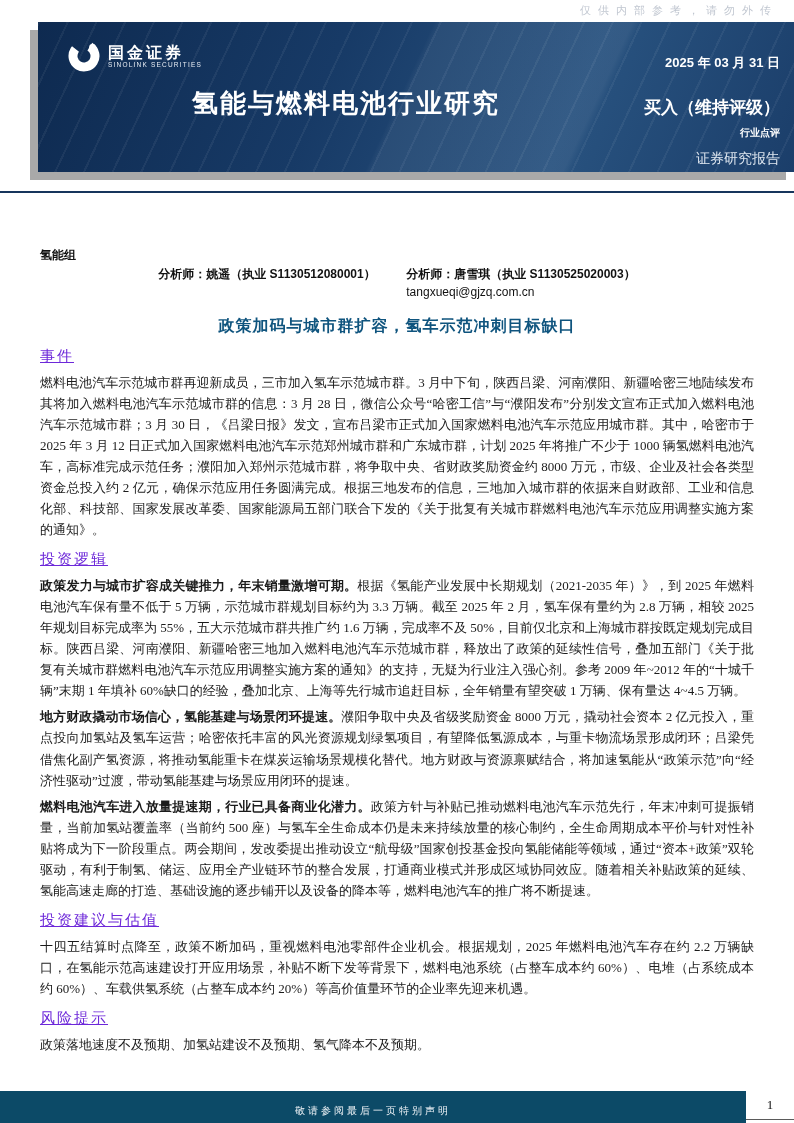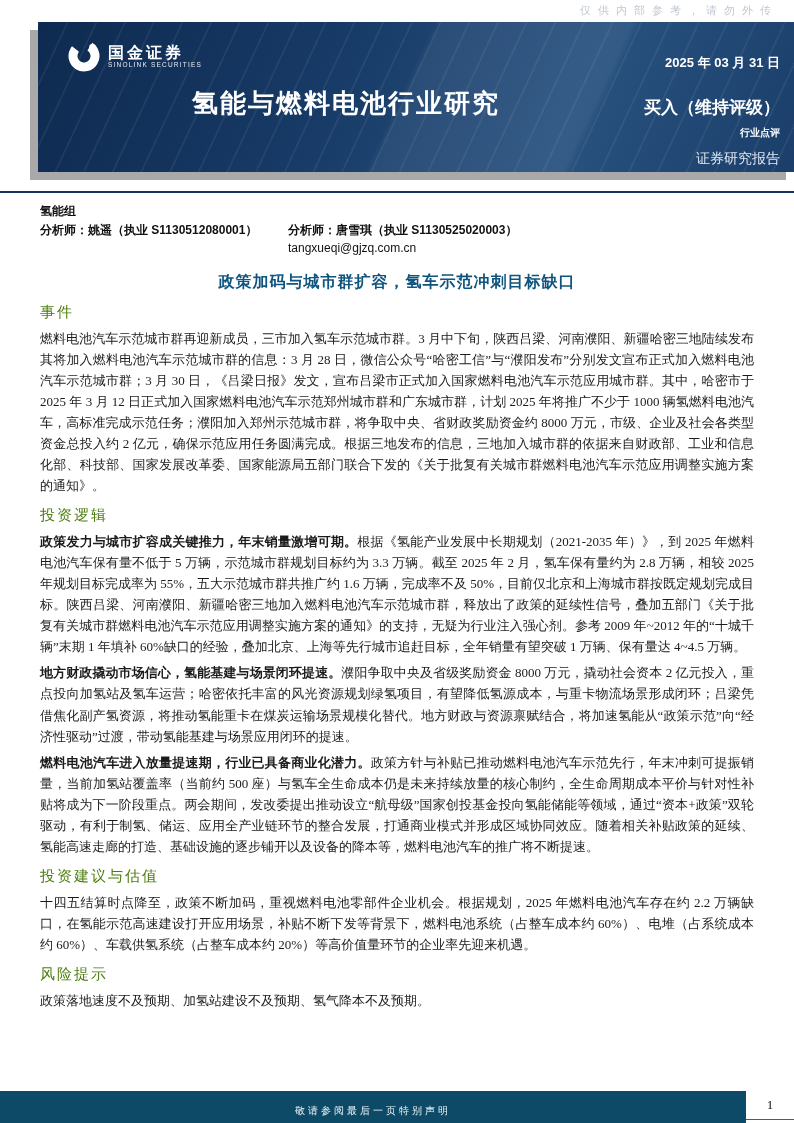--- a/index.html
+++ b/index.html
@@ -122,42 +122,43 @@
     background: #16355c;
   }
 
   
   .content {
     position: absolute;
     top: 202px;
     left: 40px;
     right: 40px;
   }
-  .team { font-size: 12px; color: #111; line-height: 1.55; margin-bottom: 14px; }
+  .team { font-size: 12px; color: #111; line-height: 1.55; margin-bottom: 14px; margin-top: 44px; }
   .team-group { font-weight: bold; }
-  .team-row { display: flex; }
+  .team-row { display: flex; justify-content: center; }
   .analyst { width: 248px; }
   .analyst + .analyst { width: auto; }
   .analyst-line { font-weight: bold; }
   .analyst-email { font-weight: normal; }
 
   .article-title {
     text-align: center;
     color: #0f547e;
     font-weight: bold;
     font-size: 16px;
     letter-spacing: 1px;
     margin: 6px 0 10px;
   }
 
   .sec-heading {
-    color: #4d7c0f;
+    color: #6d28d9;
     font-size: 15px;
     letter-spacing: 2px;
     margin: 10px 0 6px;
+    text-decoration: underline;
   }
   .para {
     font-family: "Liberation Serif", serif;
     font-size: 13px;
     line-height: 1.62;
     color: #1b1b1b;
     text-align: justify;
   }
   .para + .para { margin-top: 5px; }
   .lead { font-weight: bold; }

